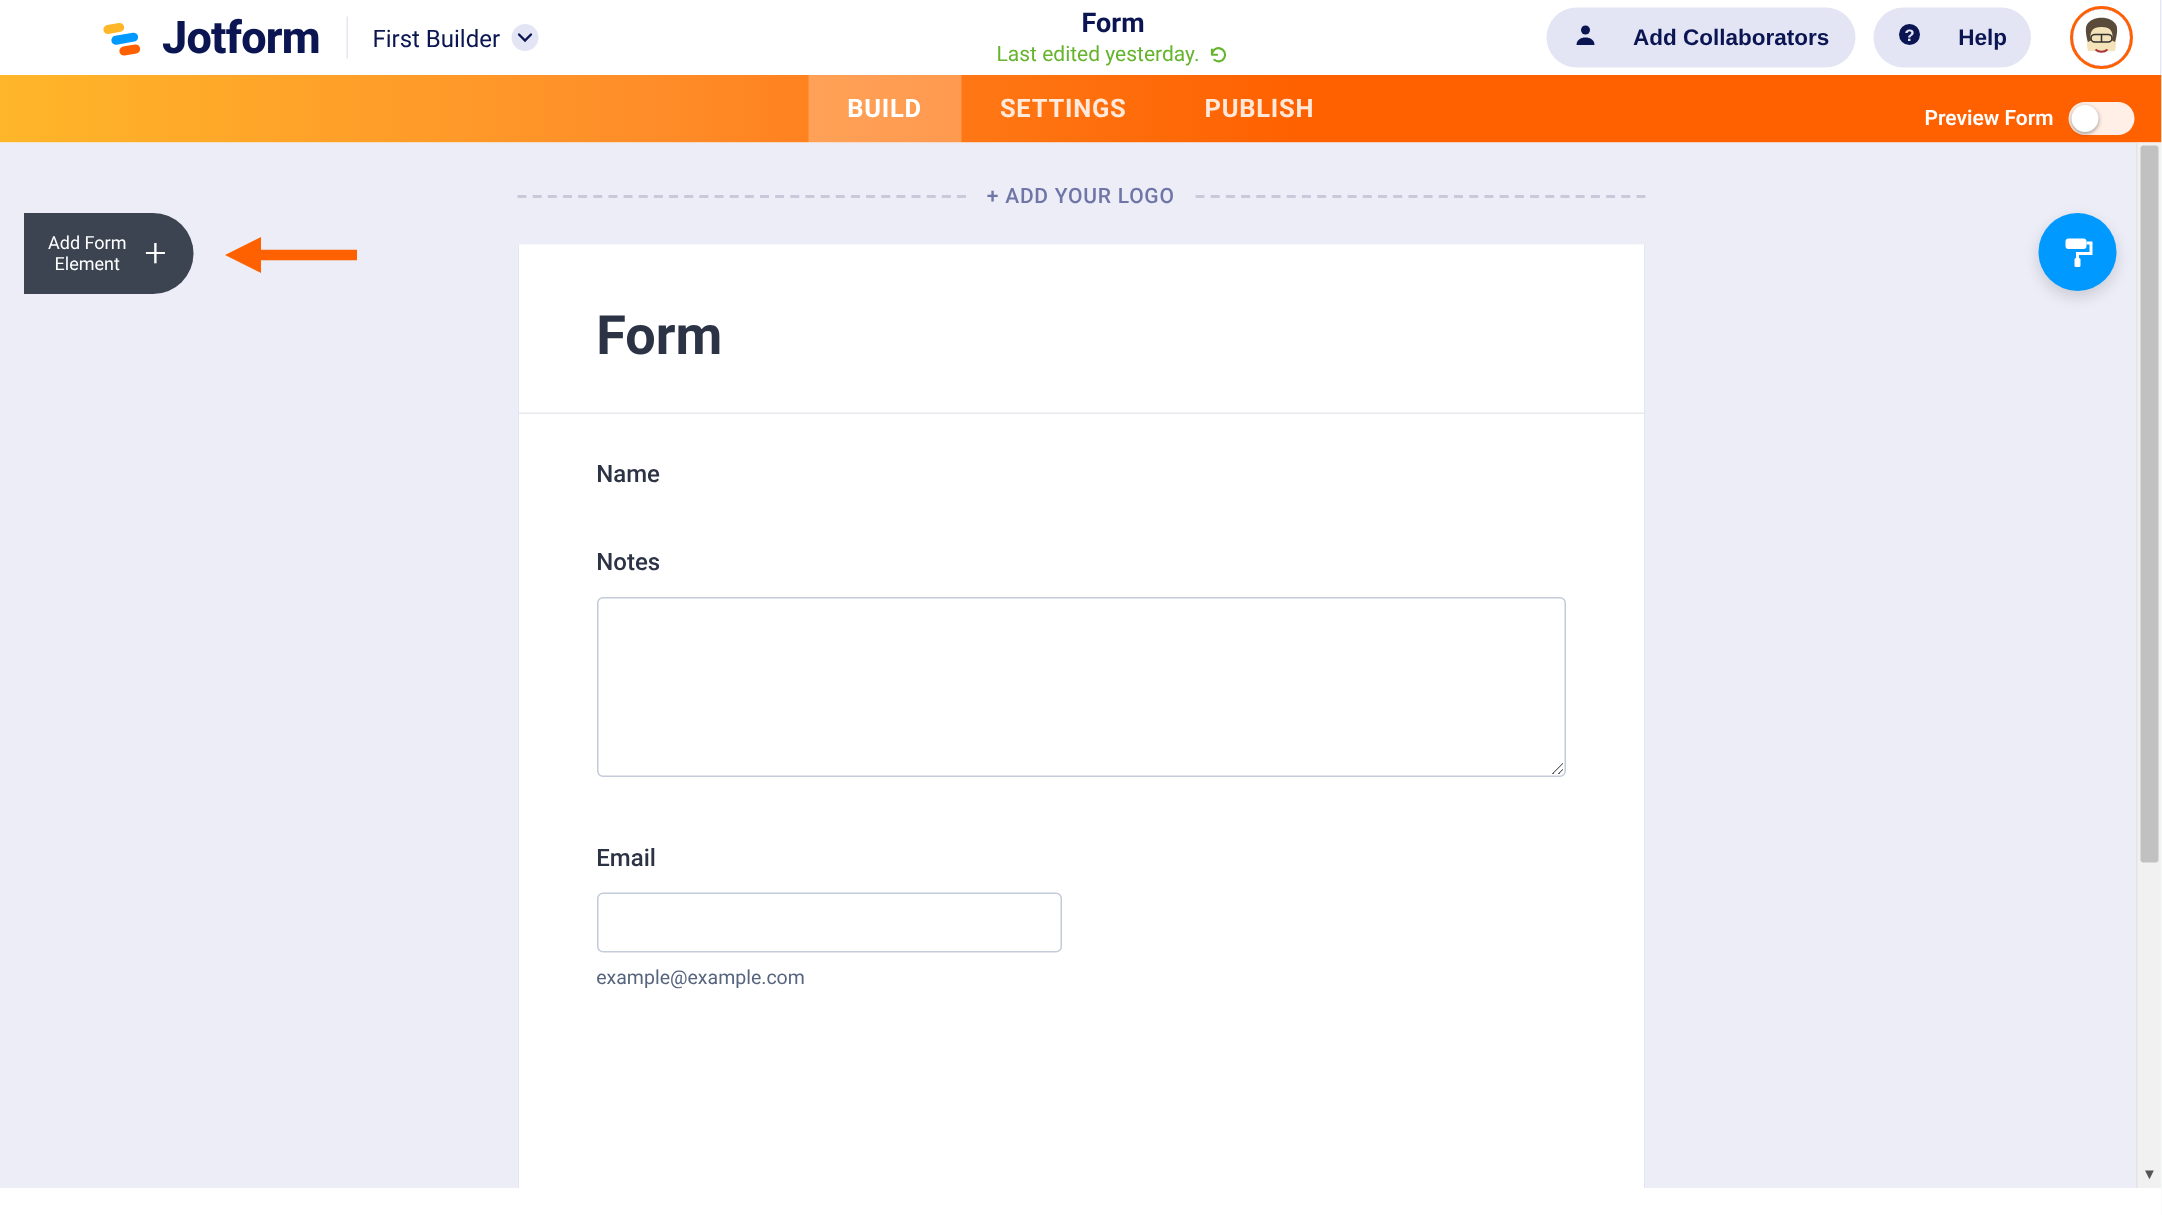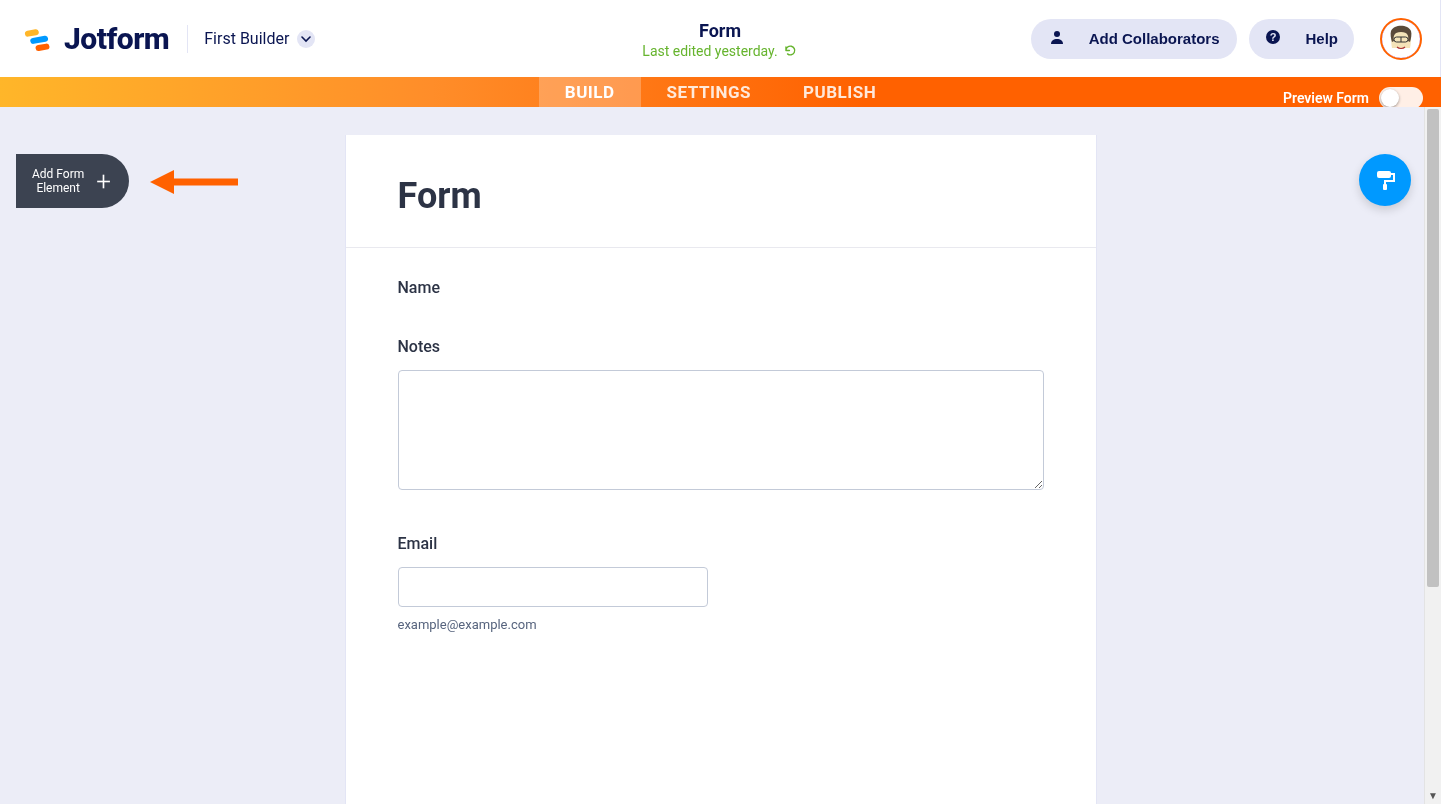--- a/index.html
+++ b/index.html
@@ -1,24 +1,25 @@
 <!DOCTYPE html>
 <html><head>
 <meta charset="utf-8">
 <style>
   * { box-sizing: border-box; margin: 0; padding: 0; }
   html, body { width: 1441px; height: 810px; font-family: -apple-system, BlinkMacSystemFont, "Segoe UI", Roboto, Helvetica, Arial, sans-serif; overflow: hidden; background:#fff; }
   
   .top-header {
-    height: 77px;
+    height: 50px;
     display: flex;
     align-items: center;
     padding: 0 18px 0 22px;
     position: relative;
     border-right: 1px solid #e3e5f5;
+    margin-left: 44px;
   }
   .logo-wrap { display:flex; align-items:center; gap:10px; }
   .logo-icon svg { display:block; }
   .logo-text { font-size: 30px; font-weight: 800; color:#0a1551; letter-spacing:-0.5px;}
   .vdiv { width:1px; height:28px; background:#e3e5f5; margin:0 16px 0 18px;}
   .fb-label { font-size:16px; color:#0a1551; display:flex; align-items:center; gap:8px; cursor:pointer;}
   .fb-chev {
     width:18px; height:18px; border-radius:50%; background:#e3e5f5;
     display:flex; align-items:center; justify-content:center;
   }
@@ -40,21 +41,21 @@
     width:42px; height:42px; border-radius:50%;
     border:2px solid #ff6100;
     box-shadow: inset 0 0 0 2px #9a3fb3;
     margin-left:14px;
     display:flex; align-items:center; justify-content:center;
     cursor:pointer; overflow:hidden; background:#fff;
   }
   .avatar svg { display:block; }
   
   .orange-nav {
-    height: 30px;
+    height: 45px;
     background: linear-gradient(90deg,#ffb629 0%, #ff8d29 30%, #ff6100 60%, #ff6100 100%);
     display:flex; align-items:stretch; justify-content:center; position:relative;
   }
   .nav-tabs { display:flex; }
   .nav-tab {
     padding: 0 26px; display:flex; align-items:center;
     font-size:17px; font-weight:700; color: rgba(255,255,255,0.85);
     letter-spacing:0.5px; cursor:pointer;
   }
   .nav-tab.active { background: rgba(255,255,255,0.25); color:#fff; }
@@ -247,20 +248,25 @@
     <span>
       <svg width="26" height="26" viewBox="0 0 26 26">
         <rect x="5" y="4" width="14" height="7" rx="2" fill="#fff"></rect>
         <path d="M19 7h3v7h-9v3" stroke="#fff" stroke-width="2" fill="none"></path>
         <rect x="11" y="17" width="4" height="6" rx="1" fill="#fff"></rect>
       </svg>
     </span>
   </div>
 
   <div class="stage">
+    <div class="logo-line">
+      <div class="dash"></div>
+      <span>+ ADD YOUR LOGO</span>
+      <div class="dash"></div>
+    </div>
 
     <div class="form-card">
       <div class="form-heading">
         <h1>Form</h1>
       </div>
 
       <div class="form-body">
 
         <div class="field">
           <div class="field-label">Name</div>

